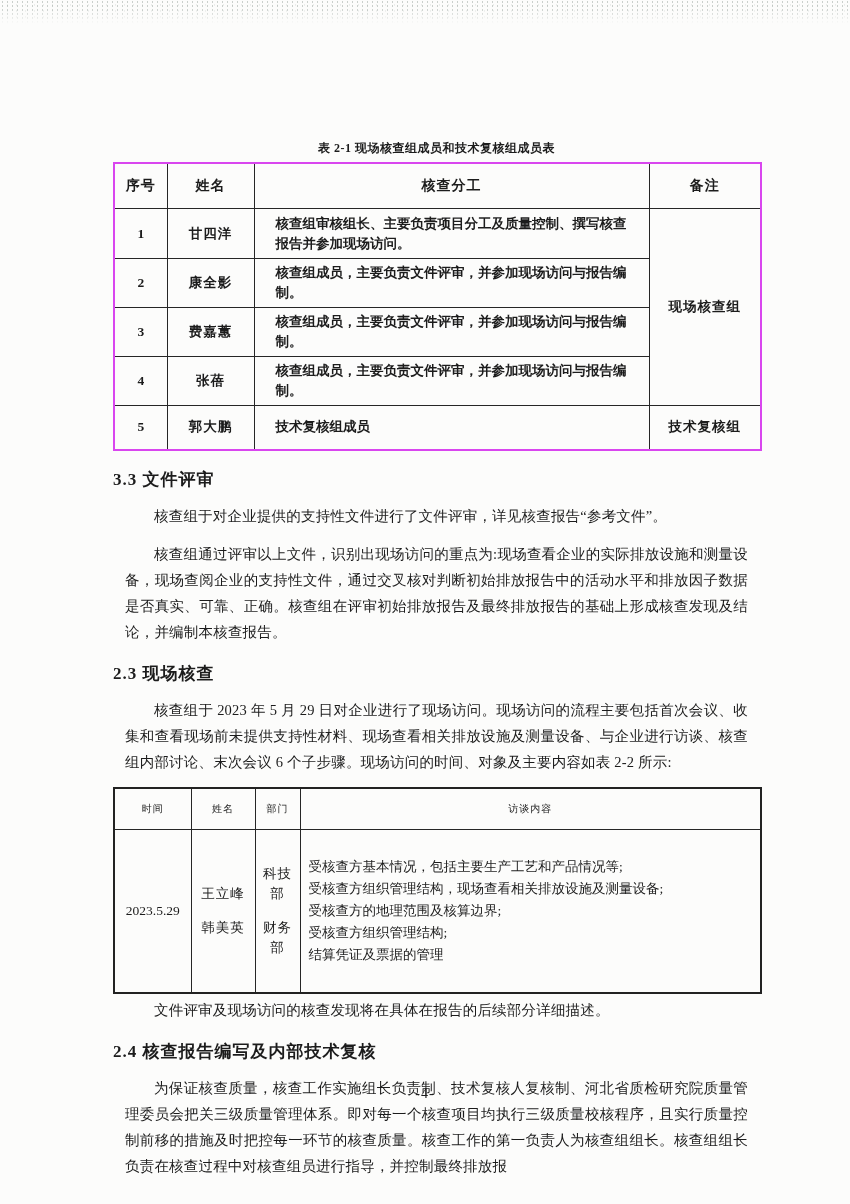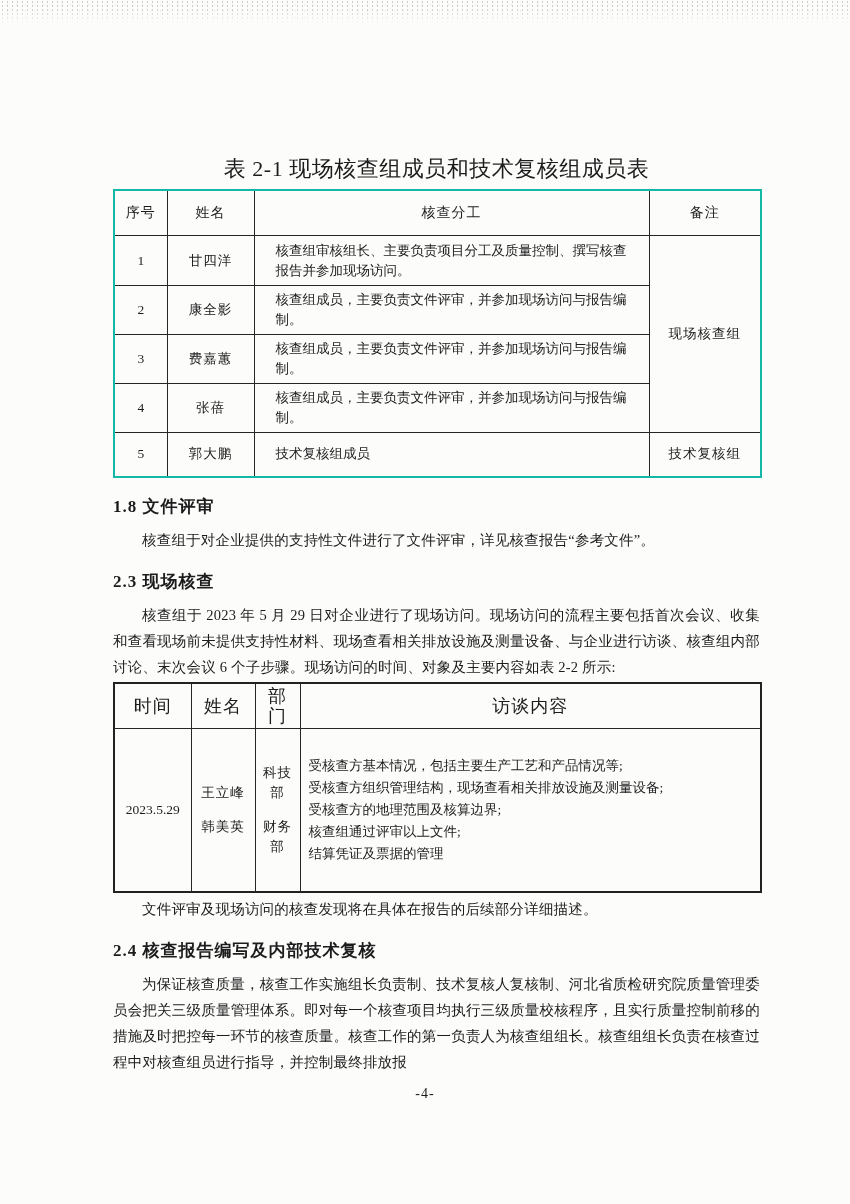--- a/index.html
+++ b/index.html
@@ -17,50 +17,50 @@
     background-image:
       linear-gradient(to bottom, rgba(252,252,251,0) 0%, rgba(252,252,251,0) 35%, #fcfcfb 100%),
       radial-gradient(rgba(88,104,96,0.30) 0.8px, transparent 1px),
       radial-gradient(rgba(88,104,96,0.20) 0.6px, transparent 0.9px);
     background-size:100% 100%, 5px 4px, 9px 6px;
     background-position:0 0, 0 0, 3px 2px;
   }
   .content { position:absolute; left:113px; top:138px; width:647px; }
 
   .tbl-title {
-    text-align:center; font-weight:normal; font-size:22px;
-    letter-spacing:0.5px; margin:16px 0 5px 0;
+    text-align:center; font-weight:bold; font-size:12px;
+    letter-spacing:0.5px; margin:2px 0 5px 0;
   }
   table { border-collapse:collapse; width:647px; table-layout:fixed; }
   td {
     border:1.4px solid #262626;
     font-size:13.5px; line-height:20px;
     padding:2px 6px; vertical-align:middle;
   }
-  .t1 { border:2px solid #14b8a6; }
+  .t1 { border:2px solid #d946ef;font-weight:bold; }
   .t1 .hdr td { height:40px; text-align:center; font-size:14px; letter-spacing:1px; }
   .t1 .c-no   { text-align:center; }
   .t1 .c-name { text-align:center; letter-spacing:1px; }
   .t1 .c-duty { text-align:left; padding:4px 21px; }
   .t1 .c-remark { text-align:center; letter-spacing:1px;margin-top:40px; }
   .t1 tr.r { height:44px; }
   .t1 tr.r1 { height:50px; }
 
   .sec-h {
     font-weight:bold; font-size:17px; letter-spacing:1px;
     margin:17px 0 9px 0;
   }
   .para {
     font-size:14.5px; line-height:26px;
     text-indent:2em; text-align:justify;
-    margin:0; letter-spacing:0.2px;
+    margin:12px; letter-spacing:0.2px;
   }
 
   .t2 { border:2px solid #222; margin-top:2px; }
-  .t2 .hdr td { height:36px; text-align:center; font-size:18px; letter-spacing:1px; }
+  .t2 .hdr td { height:36px; text-align:center; font-size:10px; letter-spacing:1px; }
   .t2 .c-time { text-align:center; }
   .t2 .c-stack { text-align:center; padding:20px 2px; }
   .t2 .c-stack div { margin:14px 0; letter-spacing:1px; }
   .t2 .c-visit { padding:20px 8px;margin-top:36px; }
   .t2 .c-visit div { line-height:22px; }
 
   .page-num {
     position:absolute; left:0; width:100%; top:1086px;
     text-align:center; font-size:14px; letter-spacing:1px;
   }
@@ -111,22 +111,23 @@
       </tr>
       <tr class="r">
         <td class="c-no">5</td>
         <td class="c-name">郭大鹏</td>
         <td class="c-duty">技术复核组成员</td>
         <td class="c-remark">技术复核组</td>
       </tr>
     </tbody>
       </table>
 
-    <div class="sec-h">1.8 文件评审</div>
+    <div class="sec-h">3.3 文件评审</div>
     <p class="para">核查组于对企业提供的支持性文件进行了文件评审，详见核查报告“参考文件”。</p>
+    <p class="para">核查组通过评审以上文件，识别出现场访问的重点为:现场查看企业的实际排放设施和测量设备，现场查阅企业的支持性文件，通过交叉核对判断初始排放报告中的活动水平和排放因子数据是否真实、可靠、正确。核查组在评审初始排放报告及最终排放报告的基础上形成核查发现及结论，并编制本核查报告。</p>
 
     <div class="sec-h">2.3 现场核查</div>
     <p class="para">核查组于 2023 年 5 月 29 日对企业进行了现场访问。现场访问的流程主要包括首次会议、收集和查看现场前未提供支持性材料、现场查看相关排放设施及测量设备、与企业进行访谈、核查组内部讨论、末次会议 6 个子步骤。现场访问的时间、对象及主要内容如表 2-2 所示:</p>
 
     <table class="t2">
       <colgroup>
         <col style="width:77px">
           <col style="width:64px">
           <col style="width:45px">
           <col style="width:461px">
@@ -145,21 +146,21 @@
           <div>韩美英</div>
         </td>
         <td class="c-stack">
           <div>科技部</div>
           <div>财务部</div>
         </td>
         <td class="c-visit">
           <div>受核查方基本情况，包括主要生产工艺和产品情况等;</div>
           <div>受核查方组织管理结构，现场查看相关排放设施及测量设备;</div>
           <div>受核查方的地理范围及核算边界;</div>
-          <div>核查组通过评审以上文件;</div>
+          <div>受核查方组织管理结构;</div>
           <div>结算凭证及票据的管理</div>
         </td>
       </tr>
     </tbody>
       </table>
 
     <p class="para" style="margin-top:3px;">文件评审及现场访问的核查发现将在具体在报告的后续部分详细描述。</p>
 
     <div class="sec-h">2.4 核查报告编写及内部技术复核</div>
     <p class="para">为保证核查质量，核查工作实施组长负责制、技术复核人复核制、河北省质检研究院质量管理委员会把关三级质量管理体系。即对每一个核查项目均执行三级质量校核程序，且实行质量控制前移的措施及时把控每一环节的核查质量。核查工作的第一负责人为核查组组长。核查组组长负责在核查过程中对核查组员进行指导，并控制最终排放报</p>

